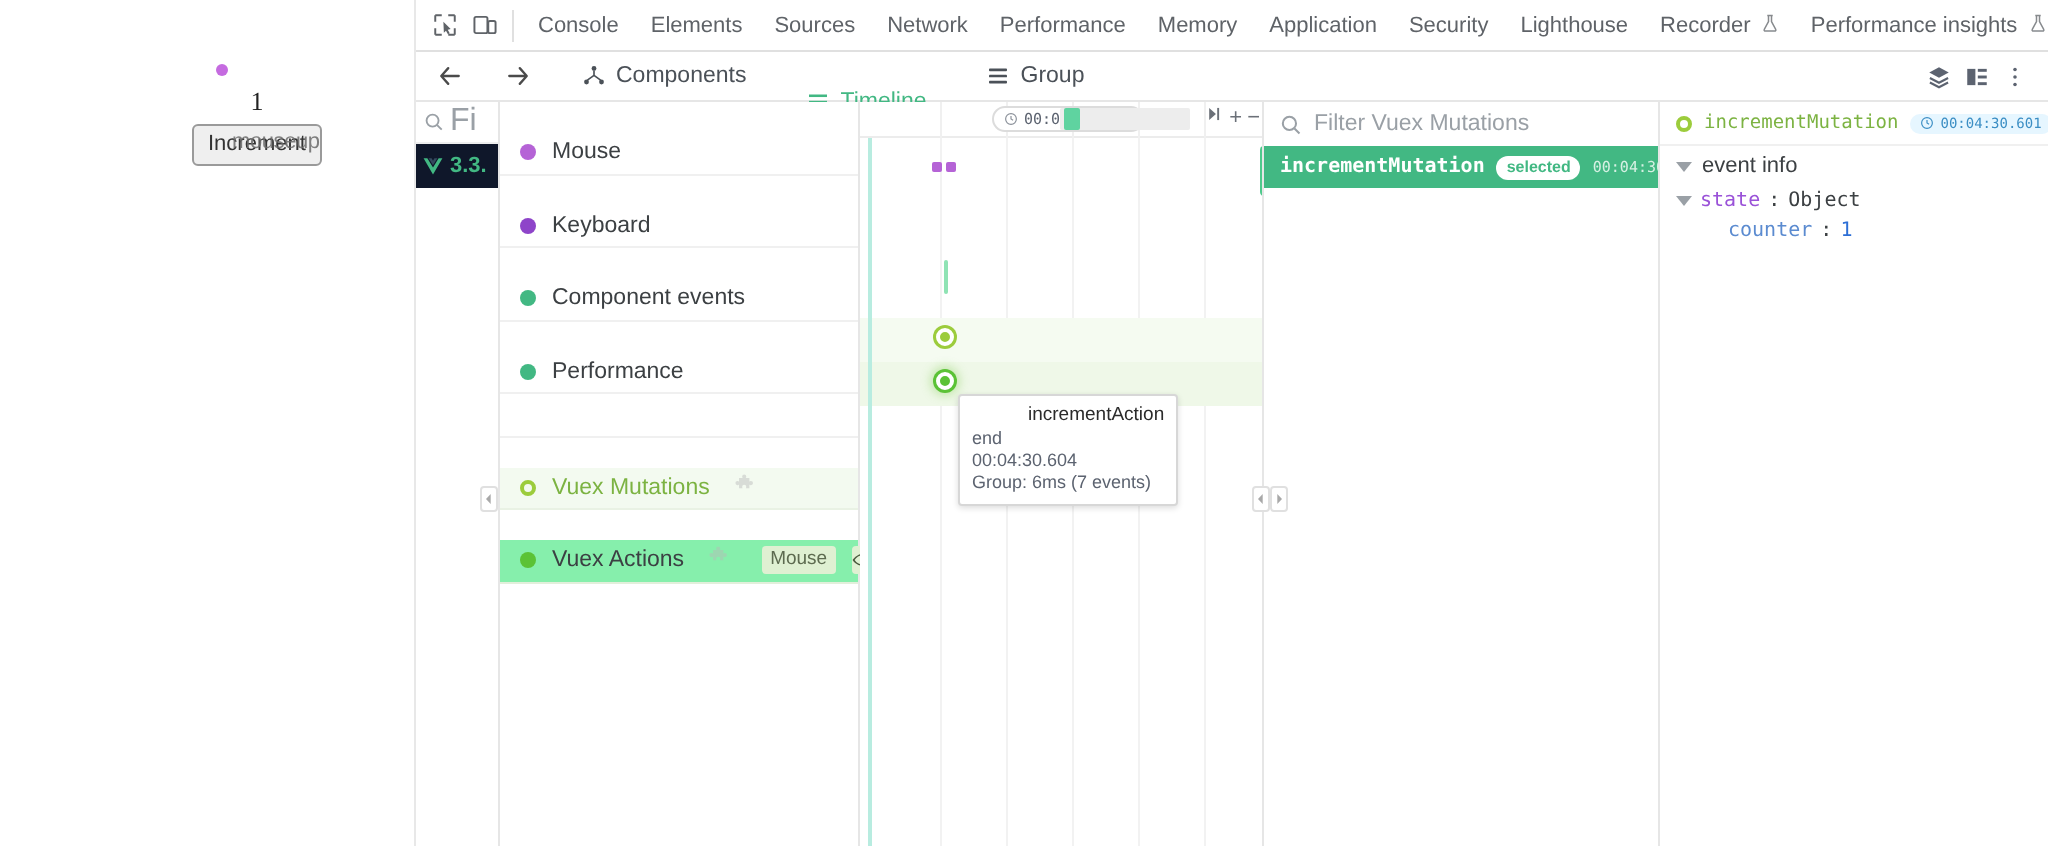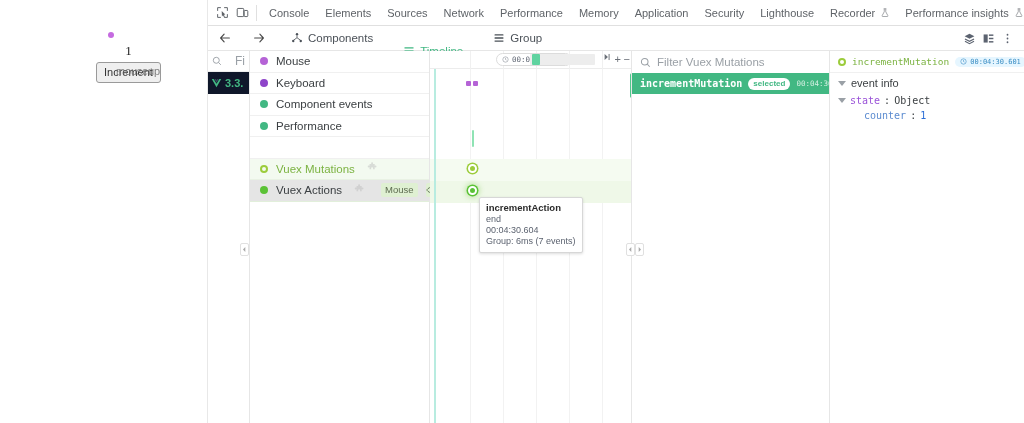--- a/index.html
+++ b/index.html
@@ -82,38 +82,39 @@
 
   
   .tl-body { position: absolute; left: 0; top: 51px; right: 0; bottom: 0; display: flex; }
 
   
   .app-sidebar {
     width: 42px; flex: none; border-right: 1px solid #e6e6e6; background: #fff;
     overflow: hidden;
   }
   .app-filter {
-    display: flex; align-items: center; gap: 13px; height: 21px; padding: 0 4px;
-    font-size: 12px; color: #9aa0a6; border-bottom: 1px solid #eee;
+    display: flex; align-items: center; gap: 3px; height: 21px; padding: 0 4px;
+    font-size: 16px; color: #9aa0a6; border-bottom: 1px solid #eee;
   }
   .app-item {
     display: flex; align-items: center; gap: 3px; height: 22px; padding: 0 3px;
     background: #0f172a; font-size: 11px; color: #42b883; font-weight: 600;
     white-space: nowrap;
   }
 
   
   .layer-list { width: 180px; flex: none; border-right: 1px solid #e6e6e6; background: #fff; }
   .layer-row {
     display: flex; align-items: center; height: 21.5px; padding: 0 10px; gap: 8px;
     border-bottom: 1px solid #f0f0f0; font-size: 11.5px; color: #3c4043;
     white-space: nowrap;
+    margin-top: 15px;
   }
   .layer-row.vuex-mut { background: #f3faf0; color: #7cb342; border-bottom-color: #e9f2e4;}
-  .layer-row.vuex-act { background: #e5e5e5; color: #3c4043; border-bottom-color: #e2efdb;}
+  .layer-row.vuex-act { background: #86efac; color: #3c4043; border-bottom-color: #e2efdb;}
   .layer-dot { width: 8px; height: 8px; border-radius: 50%; flex: none; }
   .layer-dot.hollow { background: transparent; border: 2px solid #9ccc3c; width: 8px; height: 8px; }
   .puzzle { margin-left: 4px; opacity: .45; flex: none; }
   .layer-spacer { flex: 1; }
   .sel-btn {
     font-size: 9.5px; color: #5d6b50; background: #dff0d2; border-radius: 2px;
     padding: 1px 4px; line-height: 12px;
   }
   .eye-btn {
     width: 15px; height: 14px; display: flex; align-items: center; justify-content: center;
@@ -160,21 +161,21 @@
     background: #9ccc3c; border: 2px solid #fff; box-shadow: 0 0 0 1.5px #9ccc3c;
   }
   .ring.glow { background: #5bc236; box-shadow: 0 0 0 1.5px #5bc236, 0 0 5px 3px rgba(120,200,70,.35); }
 
   
   .tl-tooltip {
     position: absolute; background: #fff; border: 1px solid #d7d7d7; border-radius: 2px;
     padding: 4px 6px 5px; box-shadow: 0 1px 3px rgba(0,0,0,.14);
     font-size: 9px; color: #5c6370; line-height: 11px; white-space: nowrap;
   }
-  .tt-title { font-weight: 700; color: #2b2b2b; font-size: 9.5px; margin-bottom: 1px; }
+  .tt-title { font-weight: 400; color: #2b2b2b; font-size: 9.5px; margin-bottom: 1px; margin-left: 28px; }
 
   
   .vuex-panel { width: 198px; flex: none; border-right: 1px solid #e6e6e6; background: #fff; }
   .vuex-filter {
     display: flex; align-items: center; gap: 6px; height: 22px; padding: 0 8px;
     font-size: 11.5px; color: #9aa0a6;
   }
   .vuex-row {
     display: flex; align-items: center; height: 21px; padding: 0 8px; gap: 6px;
     background: #42b883; color: #fff;

